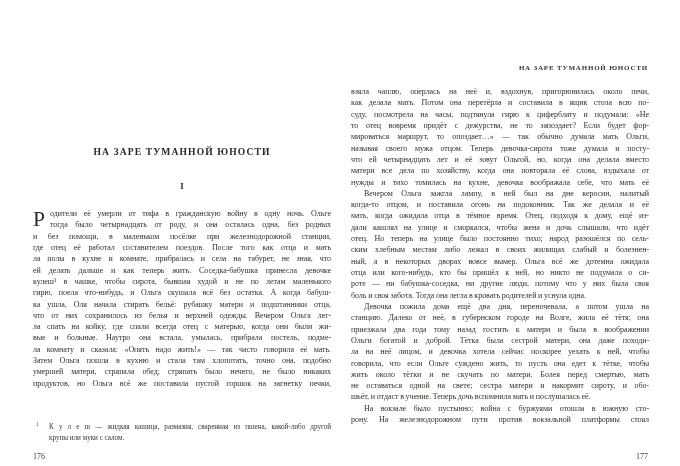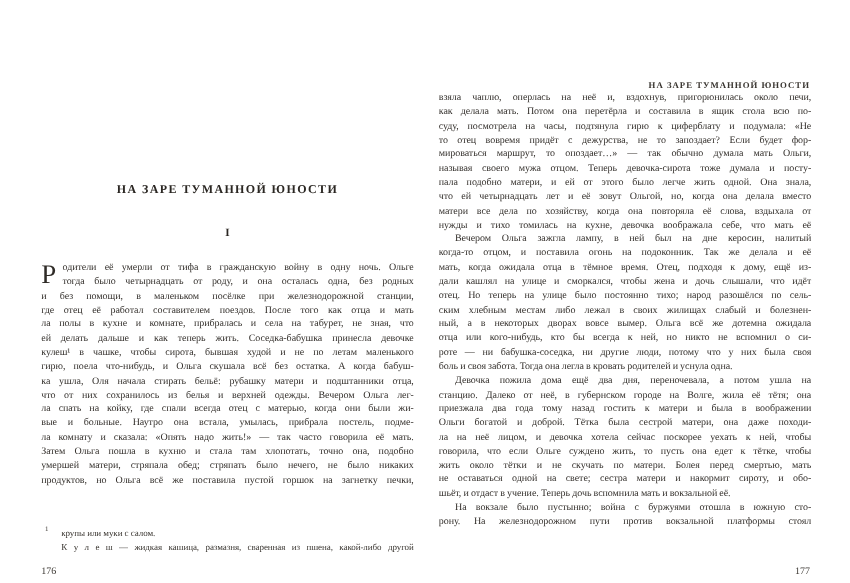--- a/index.html
+++ b/index.html
@@ -39,21 +39,21 @@
     text-align: right;
     font-weight: bold;
     font-size: 7px;
     letter-spacing: 0.8px;
     color: #3a3631;
     white-space: nowrap;
   }
 
   .body-text { position: absolute; left: 0; width: 298px; }
   .body-left  { top: 175px; }
-  .body-right { top: 39px;  }
+  .body-right { top: 53px;  }
 
   .para { margin: 0; padding: 0; }
   .bl {
     height: 11.32px;
     overflow: hidden;
     font-size: 8px;
     line-height: 11.32px;
     letter-spacing: -0.05px;
     word-spacing: -0.2px;
     text-align: justify;
@@ -131,67 +131,66 @@
           <div class="bl">Затем Ольга пошла в кухню и стала там хлопотать, точно она, подобно</div>
           <div class="bl">умершей матери, стряпала обед; стряпать было нечего, не было никаких</div>
           <div class="bl">продуктов, но Ольга всё же поставила пустой горшок на загнетку печки,</div>
         </div>
       </div>
 
     <div class="footnote">
       <div class="footnote-inner">
         <span class="footnote-marker">1</span>
         <div>
+            <div class="fl">К у л е ш — жидкая кашица, размазня, сваренная из пшена, какой-либо другой</div>
             <div class="fl end">крупы или муки с салом.</div>
-            <div class="fl">К у л е ш — жидкая кашица, размазня, сваренная из пшена, какой-либо другой</div>
           </div>
       </div>
     </div>
 
     <div class="page-number pn-left">176</div>
   </div>
 
   <div class="page page-right">
     <div class="running-header">НА ЗАРЕ ТУМАННОЙ ЮНОСТИ</div>
 
     <div class="body-text body-right">
         <div class="para">
           <div class="bl">взяла чаплю, оперлась на неё и, вздохнув, пригорюнилась около печи,</div>
           <div class="bl">как делала мать. Потом она перетёрла и составила в ящик стола всю по-</div>
           <div class="bl">суду, посмотрела на часы, подтянула гирю к циферблату и подумала: «Не</div>
           <div class="bl">то отец вовремя придёт с дежурства, не то запоздает? Если будет фор-</div>
           <div class="bl">мироваться маршрут, то опоздает…» — так обычно думала мать Ольги,</div>
           <div class="bl">называя своего мужа отцом. Теперь девочка-сирота тоже думала и посту-</div>
-          <div class="bl">пала подобно матери, и ей от этого было легче жить одной. Она знала,</div>
           <div class="bl">что ей четырнадцать лет и её зовут Ольгой, но, когда она делала вместо</div>
           <div class="bl">матери все дела по хозяйству, когда она повторяла её слова, вздыхала от</div>
           <div class="bl">нужды и тихо томилась на кухне, девочка воображала себе, что мать её</div>
         </div>
         <div class="para">
           <div class="bl fi">Вечером Ольга зажгла лампу, в ней был на дне керосин, налитый</div>
           <div class="bl">когда-то отцом, и поставила огонь на подоконник. Так же делала и её</div>
           <div class="bl">мать, когда ожидала отца в тёмное время. Отец, подходя к дому, ещё из-</div>
           <div class="bl">дали кашлял на улице и сморкался, чтобы жена и дочь слышали, что идёт</div>
           <div class="bl">отец. Но теперь на улице было постоянно тихо; народ разошёлся по сель-</div>
           <div class="bl">ским хлебным местам либо лежал в своих жилищах слабый и болезнен-</div>
           <div class="bl">ный, а в некоторых дворах вовсе вымер. Ольга всё же дотемна ожидала</div>
-          <div class="bl">отца или кого-нибудь, кто бы всегда к ней, но никто не вспомнил о си-</div>
+          <div class="bl">отца или кого-нибудь, кто бы пришёл к ней, но никто не подумала о си-</div>
           <div class="bl">роте — ни бабушка-соседка, ни другие люди, потому что у них была своя</div>
           <div class="bl end">боль и своя забота. Тогда она легла в кровать родителей и уснула одна.</div>
         </div>
         <div class="para">
           <div class="bl fi">Девочка пожила дома ещё два дня, переночевала, а потом ушла на</div>
           <div class="bl">станцию. Далеко от неё, в губернском городе на Волге, жила её тётя; она</div>
           <div class="bl">приезжала два года тому назад гостить к матери и была в воображении</div>
           <div class="bl">Ольги богатой и доброй. Тётка была сестрой матери, она даже походи-</div>
           <div class="bl">ла на неё лицом, и девочка хотела сейчас поскорее уехать к ней, чтобы</div>
           <div class="bl">говорила, что если Ольге суждено жить, то пусть она едет к тётке, чтобы</div>
           <div class="bl">жить около тётки и не скучать по матери. Болея перед смертью, мать</div>
           <div class="bl">не оставаться одной на свете; сестра матери и накормит сироту, и обо-</div>
-          <div class="bl end">шьёт, и отдаст в учение. Теперь дочь вспомнила мать и вокзальной её.</div>
+          <div class="bl end">шьёт, и отдаст в учение. Теперь дочь вспомнила мать и послушалась её.</div>
         </div>
         <div class="para">
           <div class="bl fi">На вокзале было пустынно; война с буржуями отошла в южную сто-</div>
           <div class="bl">рону. На железнодорожном пути против вокзальной платформы стоял</div>
         </div>
       </div>
 
     <div class="page-number pn-right">177</div>
   </div>
 

